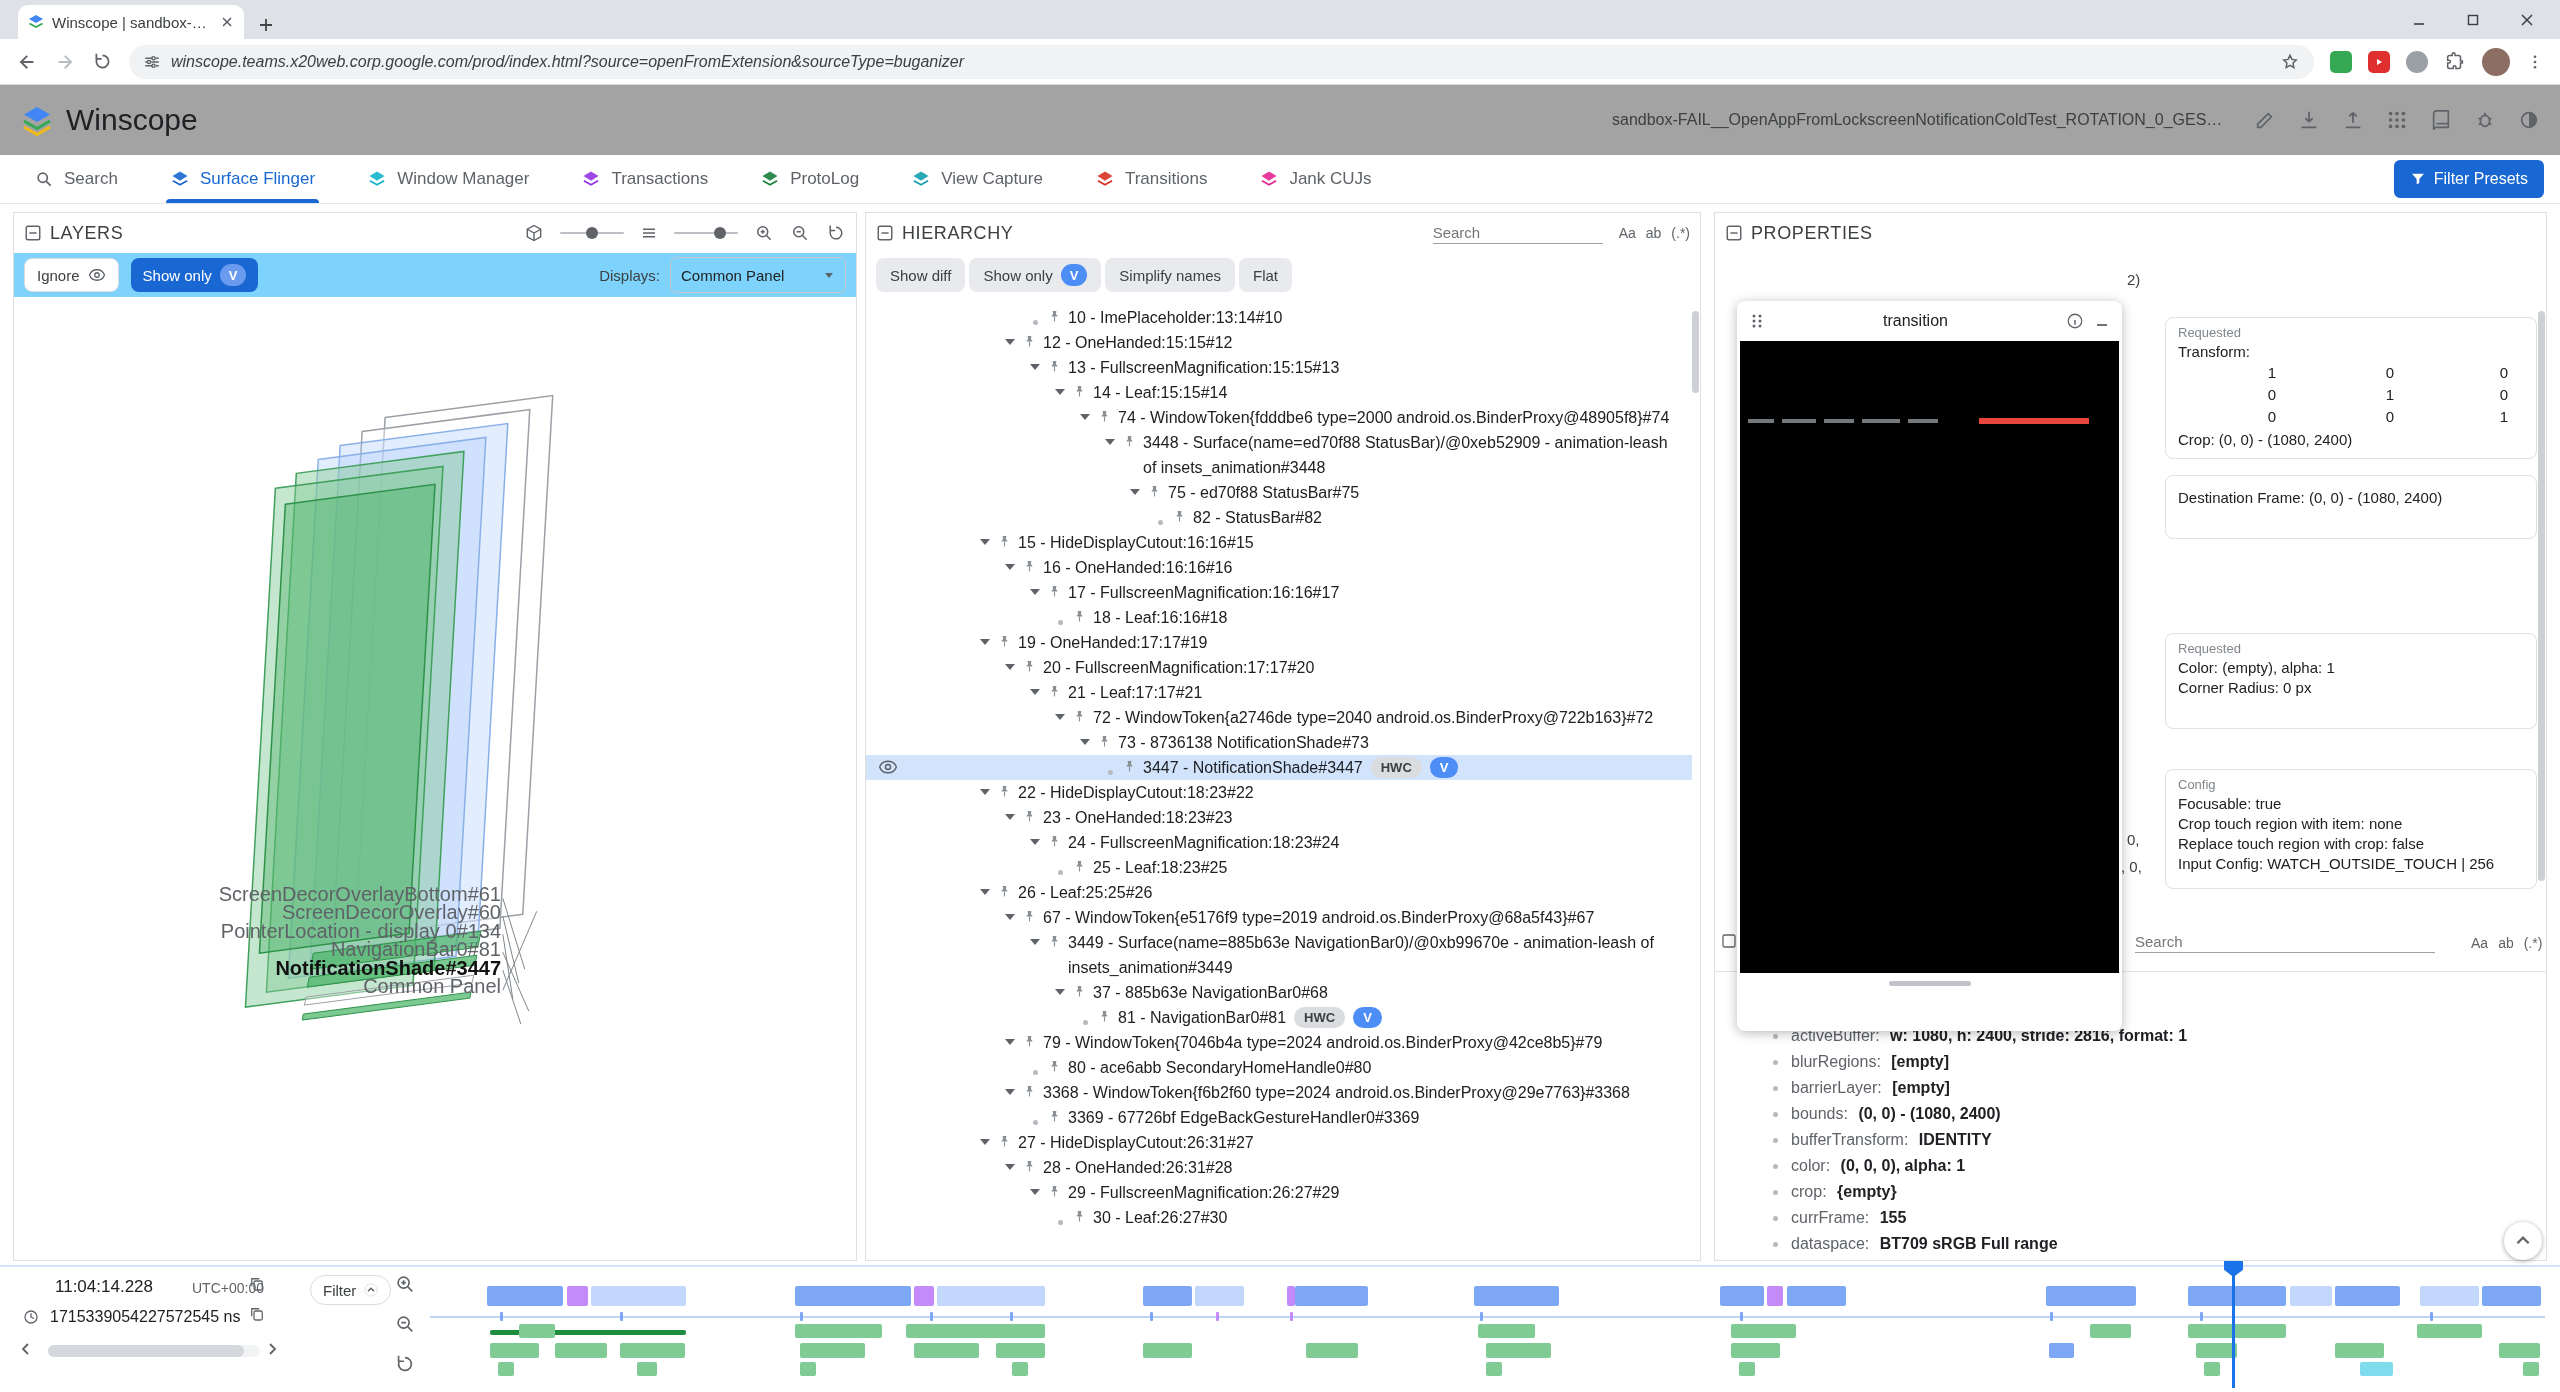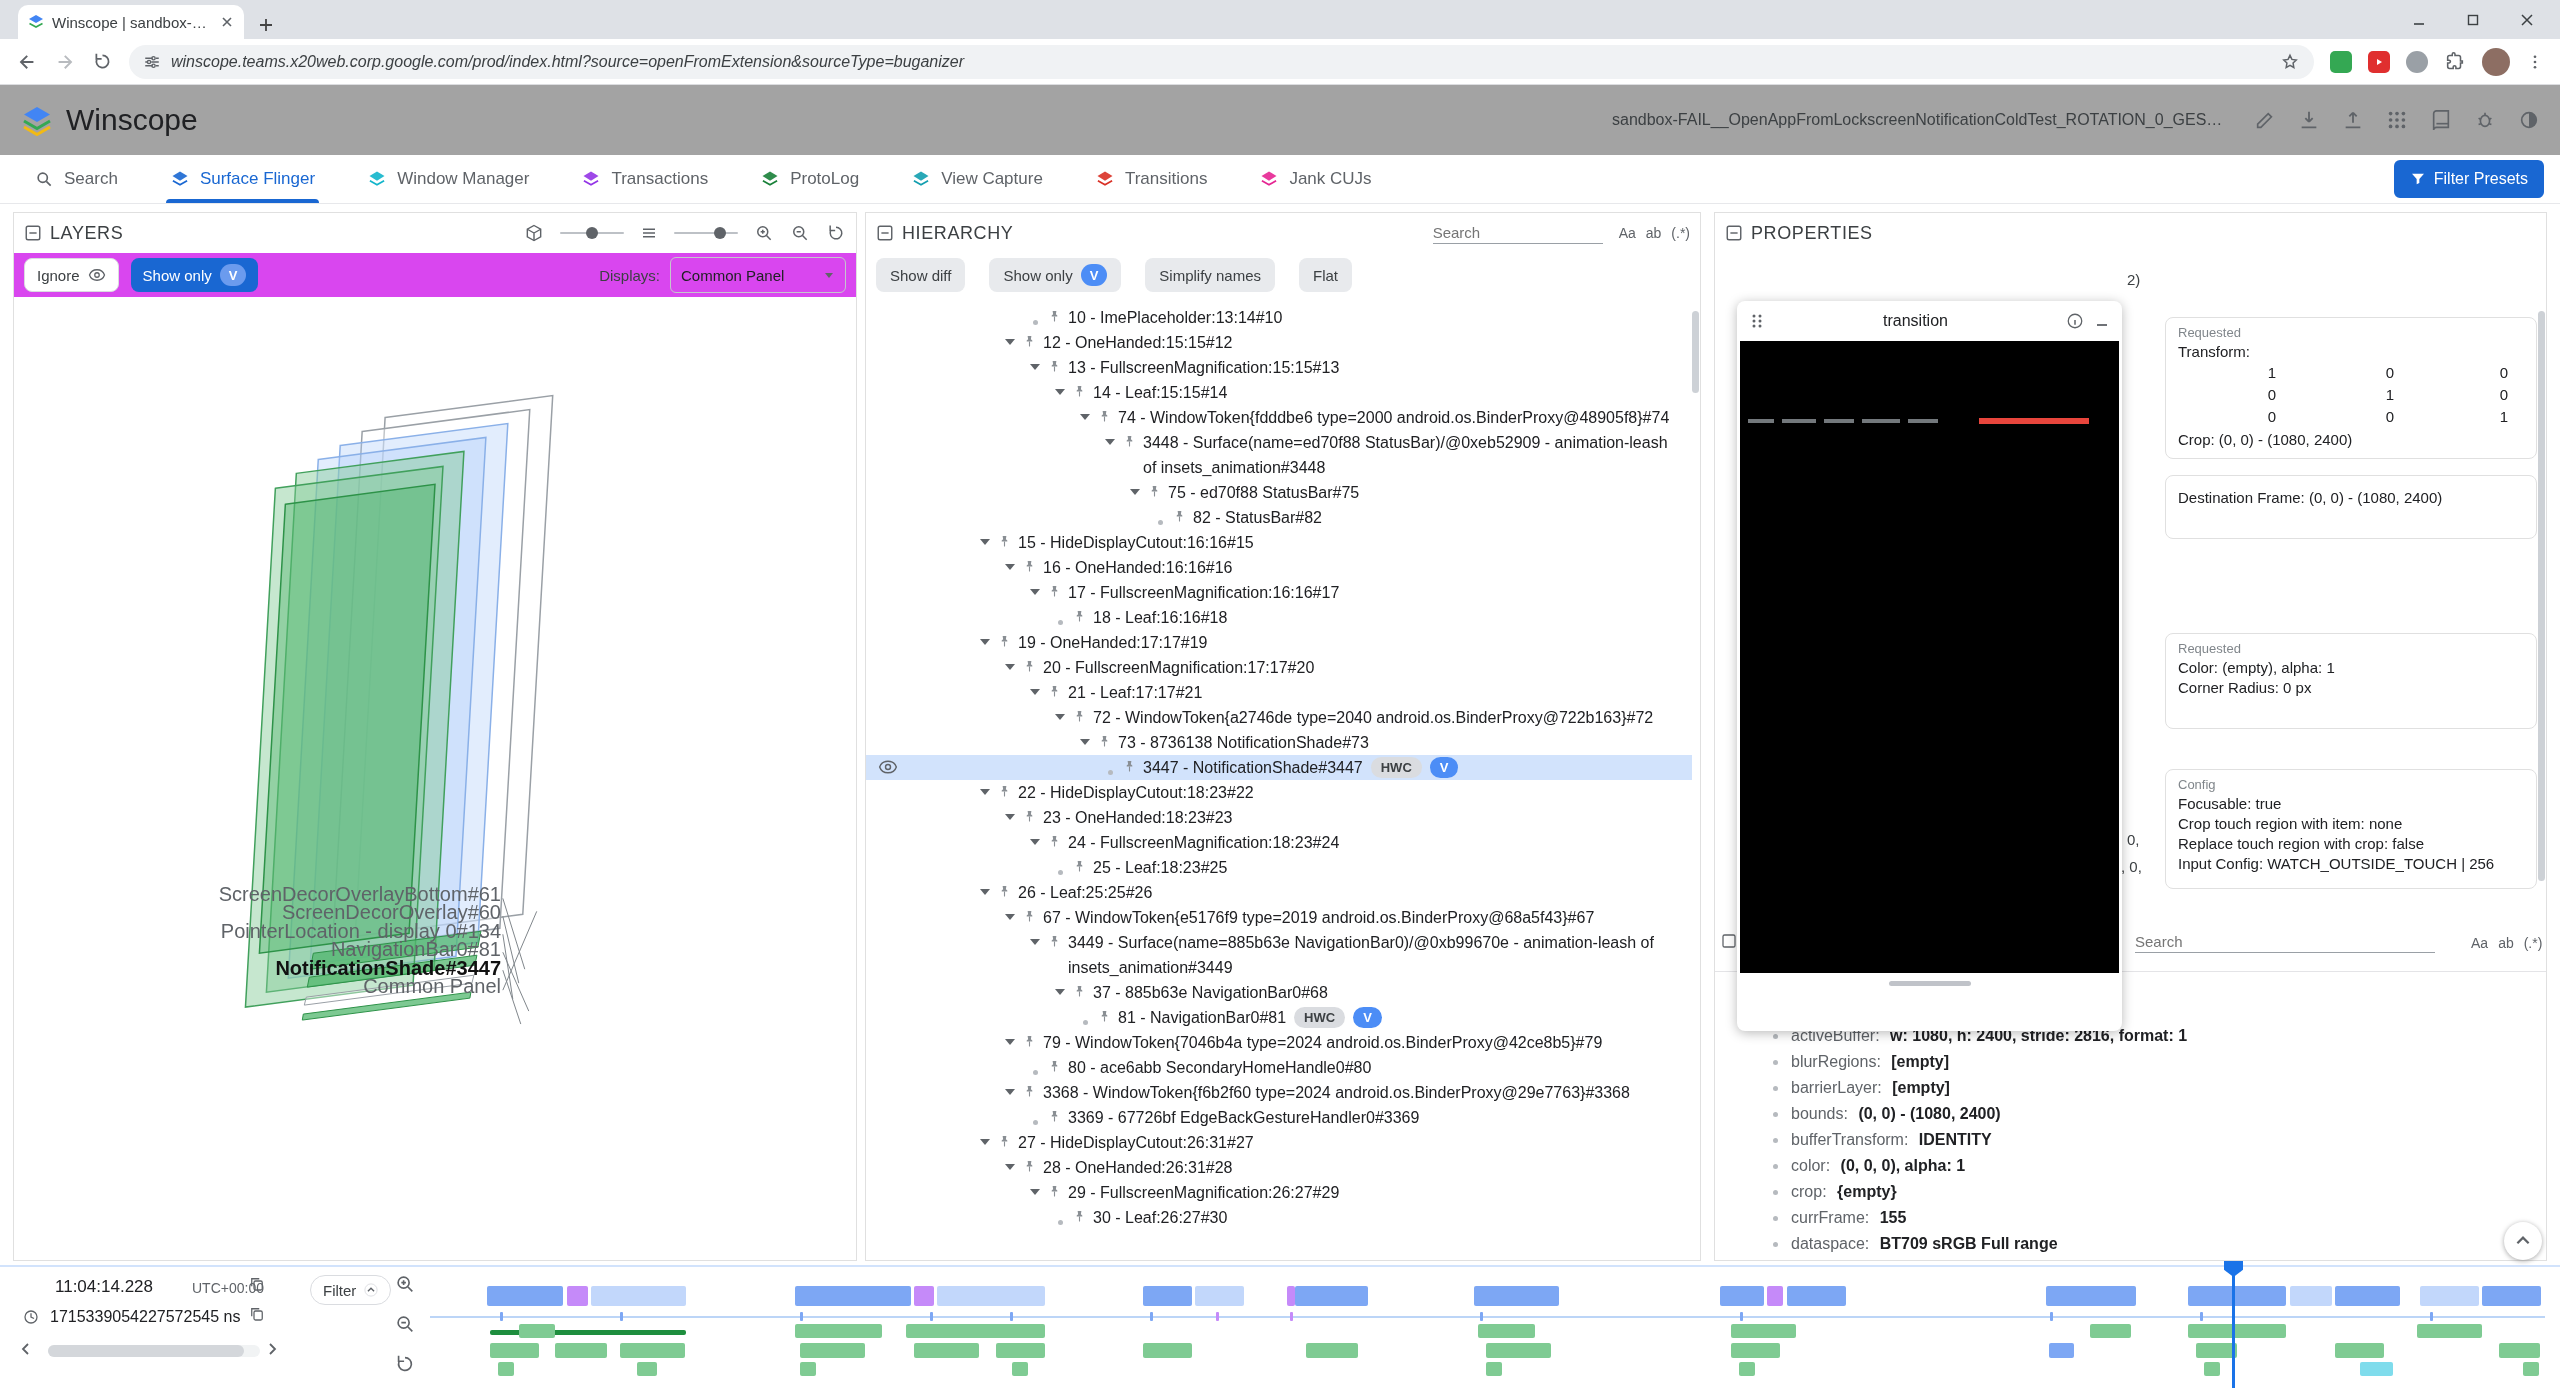--- a/index.html
+++ b/index.html
@@ -50,21 +50,21 @@
   .vbadge{background:#6b9bee;color:#fff;border-radius:12px;height:22px;display:flex;align-items:center;padding:0 9px;font-size:13px;font-weight:700;}
   #displays{margin-left:auto;display:flex;align-items:center;gap:10px;font-size:15px;color:#3c4043;}
   #displaysel{border:1px solid #c4c7cc;border-radius:6px;height:36px;width:176px;display:flex;align-items:center;justify-content:space-between;padding:0 10px;font-size:15px;color:#202124;}
   #layercanvas{position:absolute;inset:0;z-index:1;}
   #layerlabels{position:absolute;left:0;top:672px;width:487px;text-align:right;font-size:20px;line-height:18.4px;color:#5f6368;z-index:1;}
   #layerlabels .em{color:#111;font-weight:700;}
   .slider{width:64px;height:2px;background:#bdc1c6;position:relative;border-radius:1px;}
   .slider i{position:absolute;top:-5px;width:12px;height:12px;border-radius:50%;background:#5f6368;}
 
   
-  #hchips{height:44px;display:flex;align-items:center;gap:24px;padding:0 10px;position:relative;z-index:2;text-align:center;}
+  #hchips{height:44px;display:flex;align-items:center;gap:4px;padding:0 10px;position:relative;z-index:2;text-align:center;}
   .chipG{background:#e8eaed;border-radius:8px;height:34px;display:flex;align-items:center;gap:8px;padding:0 14px;font-size:15px;color:#3c4043;}
   #tree{position:absolute;left:0;top:92px;right:8px;bottom:0;overflow:hidden;font-size:16px;}
   .trow{position:relative;display:flex;align-items:flex-start;line-height:25px;padding:0 8px 0 calc(34px + var(--d)*25px);color:#202124;cursor:pointer;}
   .trow.sel{background:#d2e3fc;}
   .teye{position:absolute;left:12px;top:2px;}
   .tmark{flex:none;width:20px;display:flex;justify-content:center;margin-top:5px;}
   .leafdot{width:5px;height:5px;border-radius:50%;background:#b6babf;margin-top:10px;}
   .tpin{flex:none;margin:4px 6px 0 2px;}
   .tlabel{word-break:break-word;}
   .chipS{margin:2px 0 0 8px;border-radius:12px;height:21px;line-height:21px;padding:0 10px;font-size:13px;font-weight:700;flex:none;}
@@ -433,21 +433,21 @@
               </svg>
             </span>
           <span class="ic">
               <svg width="20" height="20" viewBox="0 0 24 24">
                 <path d="M12 5a7 7 0 1 1-6.6 4.6" fill="none" stroke="#5f6368" stroke-width="1.8"></path>
                 <path d="M5 3v6h6" fill="none" stroke="#5f6368" stroke-width="1.8"></path>
               </svg>
             </span>
         </div>
       </div>
-      <div id="layersctl" style="background:#d946ef;">
+      <div id="layersctl" style="background:#7dd3fc;">
         <span class="chipO">
           <span>Ignore</span>
           <svg width="18" height="18" viewBox="0 0 24 24">
               <path d="M12 5C7 5 3.3 8.1 2 12c1.3 3.9 5 7 10 7s8.7-3.1 10-7c-1.3-3.9-5-7-10-7z" fill="none" stroke="#5f6368" stroke-width="1.7"></path>
               <circle cx="12" cy="12" r="3" fill="none" stroke="#5f6368" stroke-width="1.7"></circle>
             </svg>
         </span>
         <span class="chipB">
           <span>Show only</span>
           <span class="vbadge">V</span>

